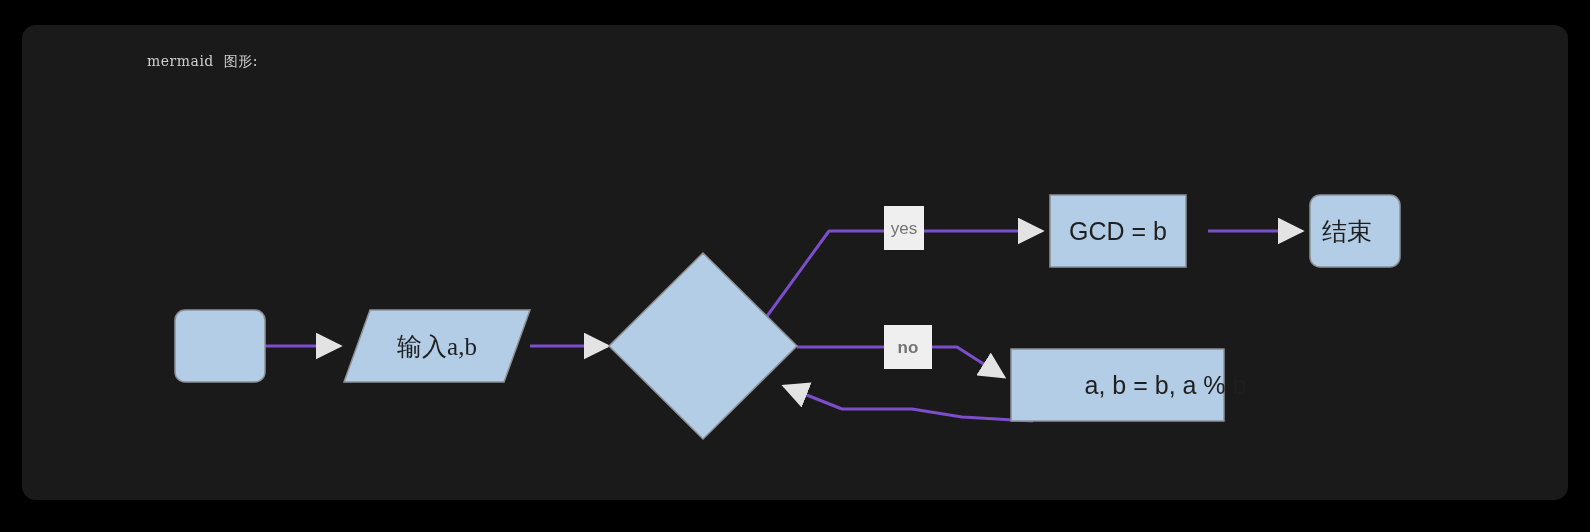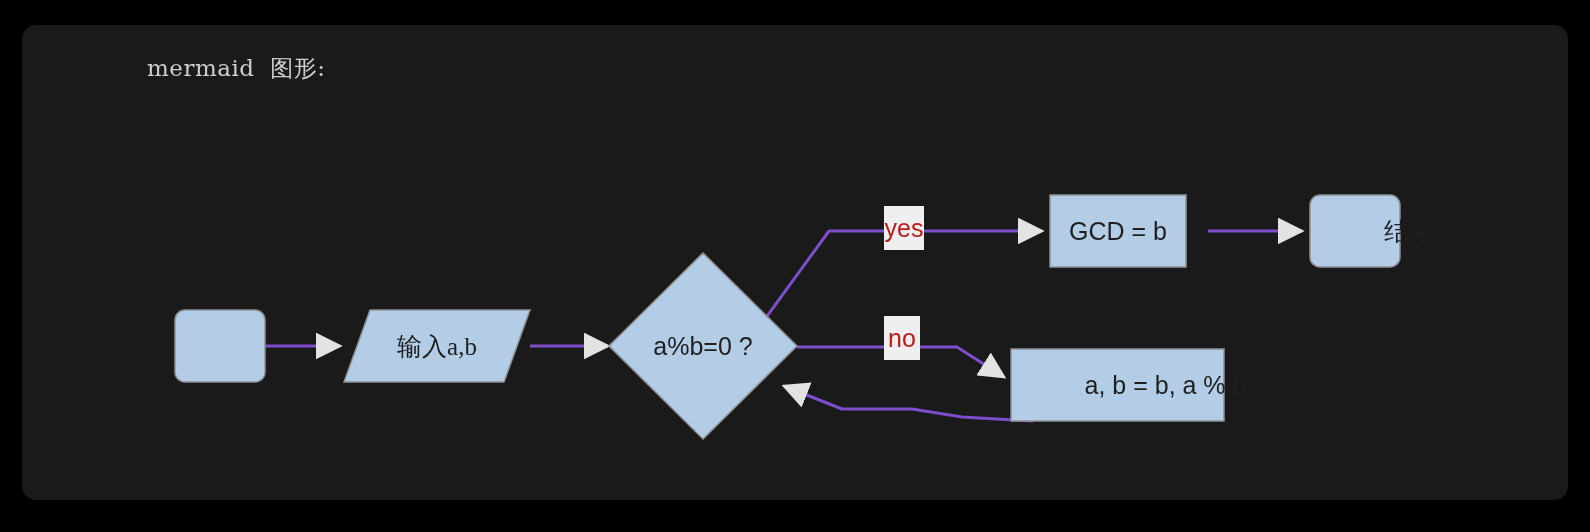--- a/index.html
+++ b/index.html
@@ -29,21 +29,21 @@
     background: #1a1a1a;
     border-radius: 14px;
     overflow: hidden;
   }
 
   #panel-title {
     position: absolute;
     left: 125px;
     top: 28px;
     font-family: "DejaVu Serif", "Liberation Serif", serif;
-    font-size: 23px;
+    font-size: 14px;
     color: #cfcfcf;
     letter-spacing: 0.5px;
     white-space: pre;
   }
 
   #diagram {
     position: absolute;
     left: 0;
     top: 0;
     width: 1546px;
@@ -61,23 +61,23 @@
     white-space: pre;
     pointer-events: none;
   }
 
   .edge-label {
     position: absolute;
     display: flex;
     align-items: center;
     justify-content: center;
     background: #efefef;
-    color: #b91c1c;
+    color: #737373;
     font-family: "Liberation Sans", sans-serif;
-    font-size: 25px;
+    font-size: 17px;
     line-height: 1;
     white-space: pre;
   }
 </style>
 </head>
 <body>
 
 <div id="root">
 
   <div id="panel">
@@ -136,26 +136,25 @@
       </g>
 
       <g>
         <rect x="989" y="324" width="213" height="72" fill="#b2cde5" stroke="#8d9196" stroke-width="1.5"></rect>
       </g>
     </svg>
 
 
     <div class="node-label" style="left:322px; top:285px; width:186px; height:72px;font-family:Liberation Serif, serif;">输入a,b</div>
 
-    <div class="node-label" style="left:587px; top:285px; width:188px; height:72px;">a%b=0 ?</div>
 
     <div class="node-label" style="left:1028px; top:170px; width:136px; height:72px;">GCD = b</div>
 
-    <div class="node-label" style="left:1336px; top:170px; width:102px; height:72px;">结束</div>
+    <div class="node-label" style="left:1274px; top:170px; width:102px; height:72px;">结束</div>
 
     <div class="node-label" style="left:989px; top:324px; width:213px; height:72px;margin-left:48px;">a, b = b, a % b</div>
 
     <div class="edge-label" style="left:862px; top:181px; width:40px; height:44px;">yes</div>
 
-    <div class="edge-label" style="left:862px; top:291px; width:36px; height:44px;">no</div>
+    <div class="edge-label" style="left:862px; top:300px; width:48px; height:44px;font-weight:bold;">no</div>
 
   </div>
 </div>
 
 </body></html>

